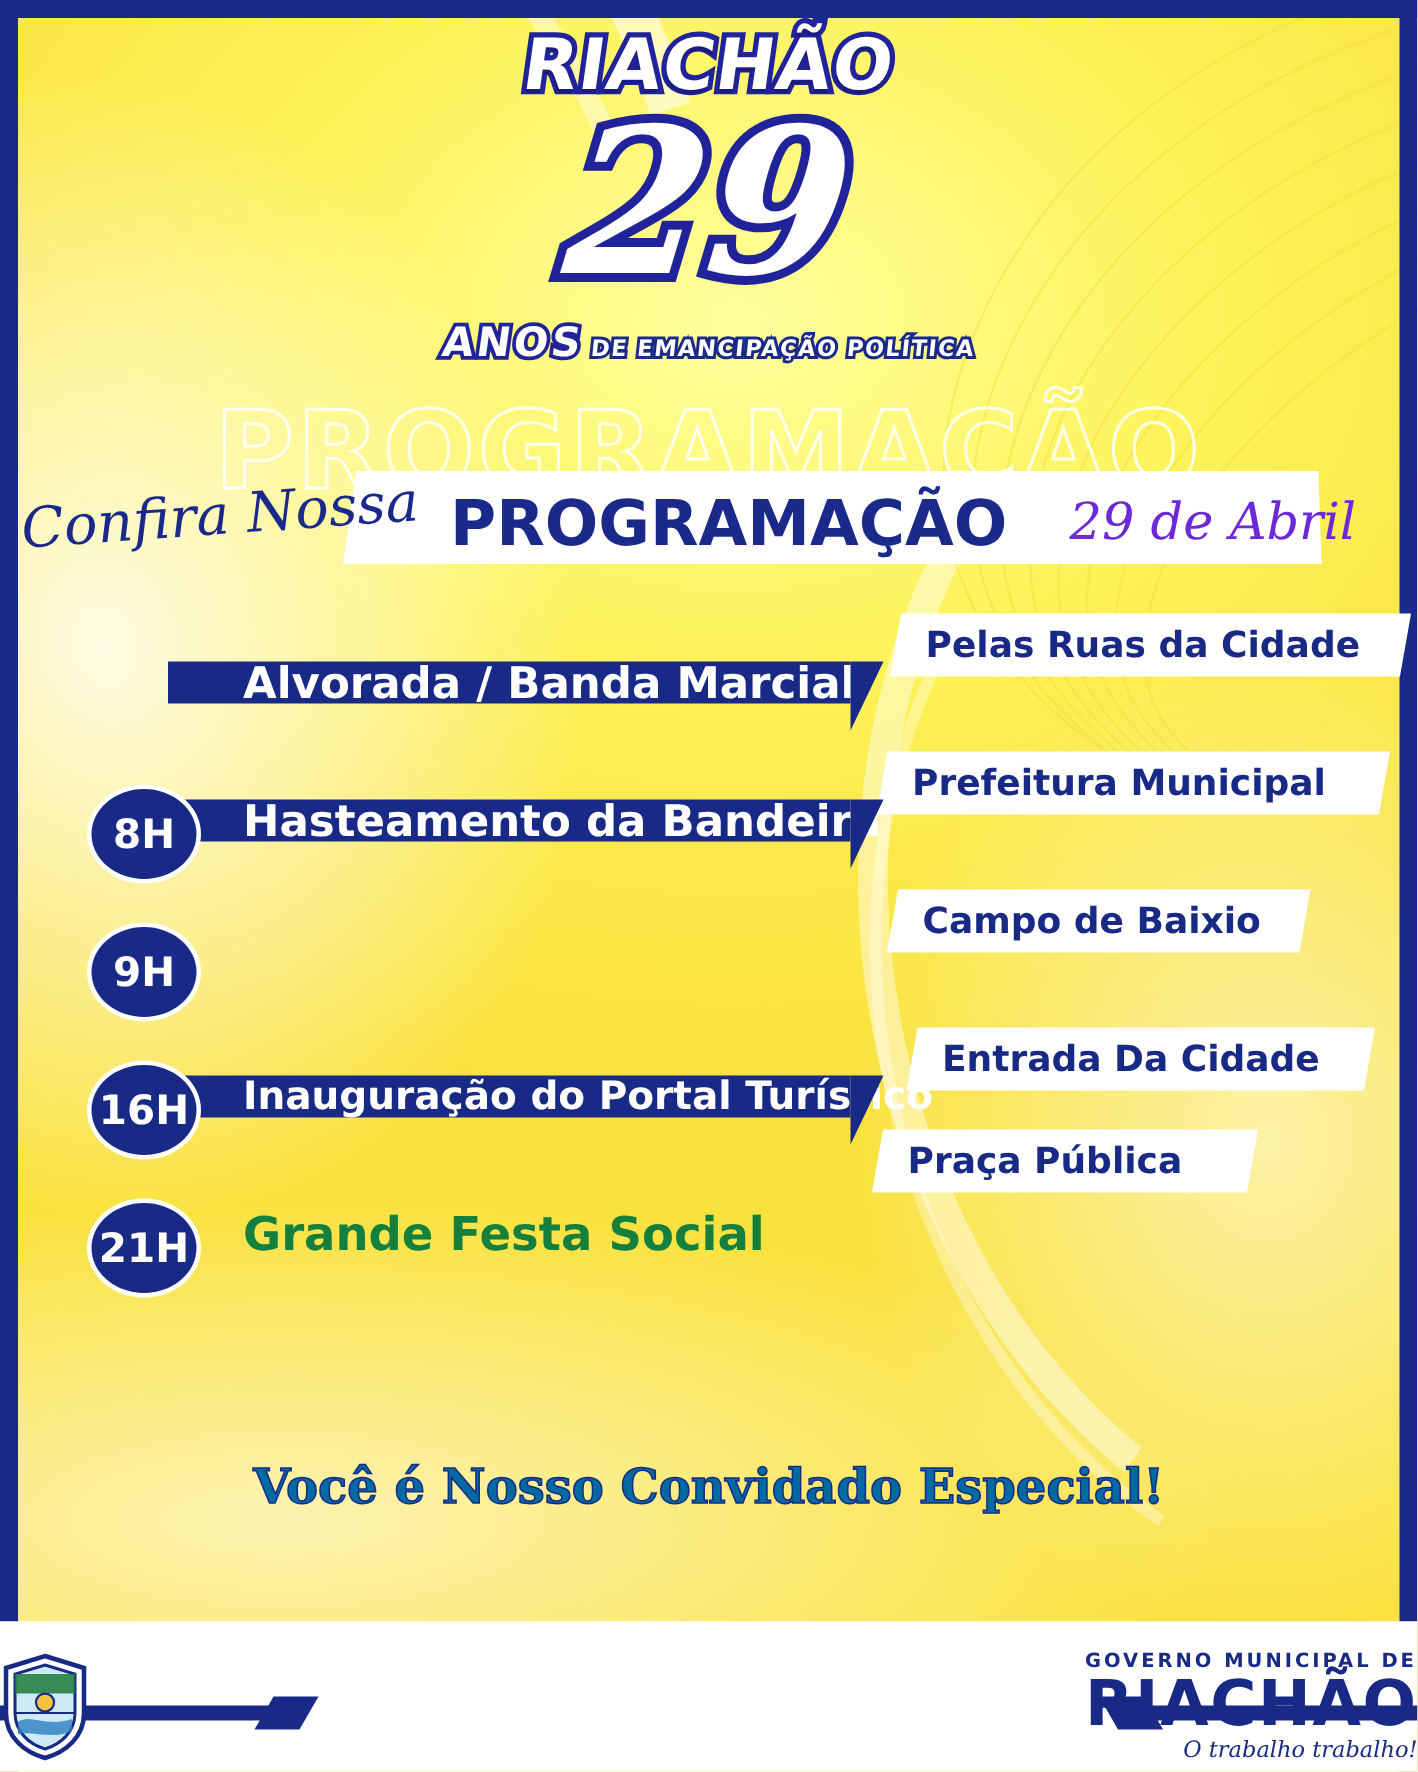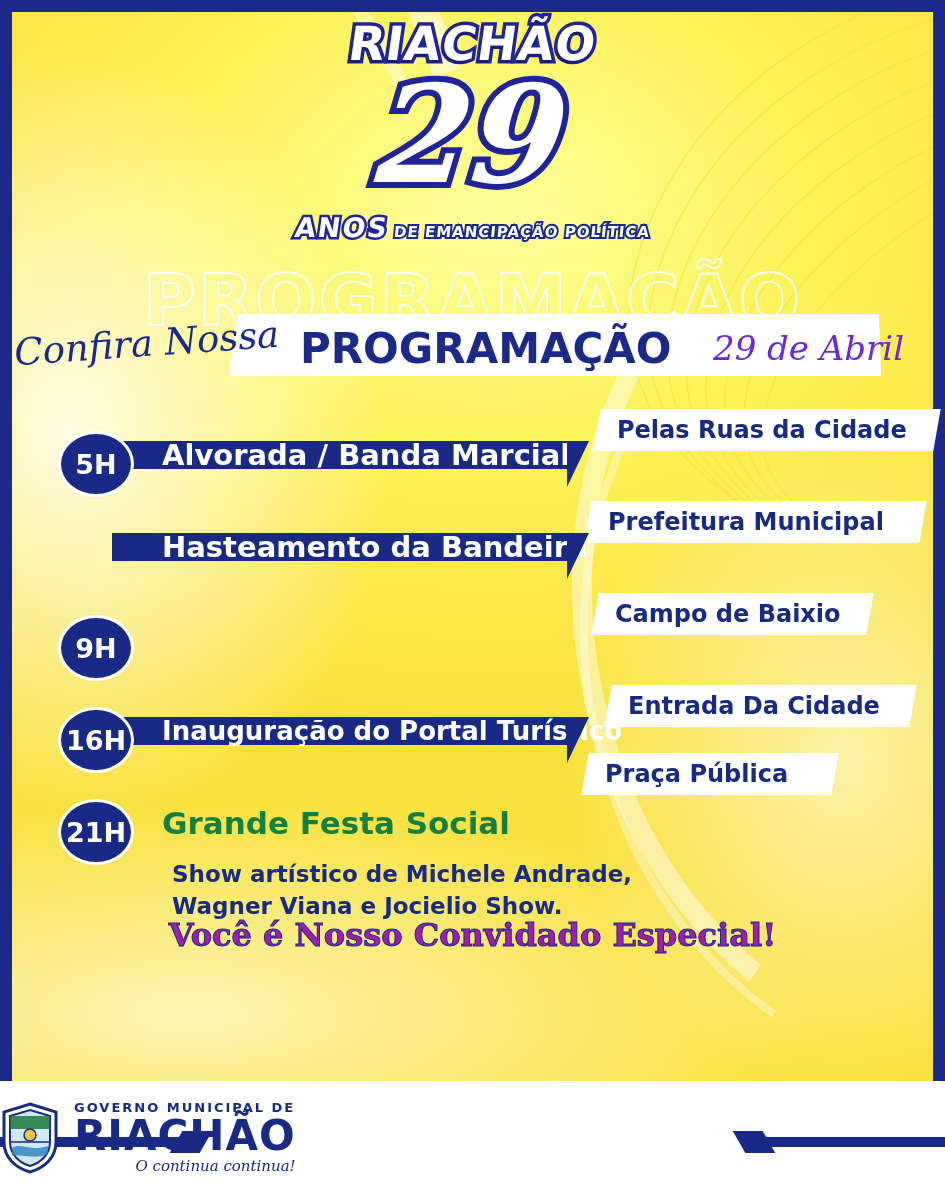--- a/index.html
+++ b/index.html
@@ -275,26 +275,26 @@
     top: 858px;
     font-family: "DejaVu Sans", sans-serif;
     font-weight: 700;
     font-size: 23px;
     line-height: 32px;
     color: #182a86;
   }
 
   .invite {
     position: absolute;
-    left: 0; top: 916px; width: 945px;
+    left: 0; top: 972px; width: 945px;
     text-align: center;
     font-family: "DejaVu Serif", serif;
     font-weight: 700;
     font-size: 32px;
-    color: #a21caf;
+    color: #0369a1;
     -webkit-text-stroke: 1px #182a86;
   }
 
   
   .footer {
     position: absolute; left: 0; bottom: 0; width: 945px; height: 100px;
     background: #ffffff;
   }
   .footer-band {
     position: absolute; left: 0; bottom: 0; width: 945px; height: 100px;
@@ -309,21 +309,21 @@
   .footer-diag-l {
     position: absolute; left: 176px; bottom: 28px; width: 30px; height: 22px;
     background: #182a86; transform: skewX(-30deg);
   }
   .footer-diag-r {
     position: absolute; right: 176px; bottom: 28px; width: 30px; height: 22px;
     background: #182a86; transform: skewX(30deg);
   }
   .footer-inner {
     position: absolute; left: 0; bottom: 6px; width: 945px;
-    display: flex; align-items: center; justify-content: flex-start; gap: 14px;
+    display: flex; align-items: center; justify-content: space-between; gap: 14px;
   }
   .crest {
     width: 60px; height: 72px;
     position: relative;
   }
   .crest svg { display: block; }
   .gov-block { text-align: left; }
   .gov-top {
     font-family: "DejaVu Sans", sans-serif;
     font-weight: 700;
@@ -401,30 +401,30 @@
 
   <div class="schedule">
 
     <div class="row r0">
       <div class="place">
         <span>Pelas Ruas da Cidade</span>
       </div>
       <div class="bar">
         <div class="bar-text">Alvorada / Banda Marcial</div>
       </div>
-      <div class="hour">5H</div>
     </div>
 
     <div class="row r1">
       <div class="place">
         <span>Prefeitura Municipal</span>
       </div>
       <div class="bar">
         <div class="bar-text">Hasteamento da Bandeira</div>
       </div>
+      <div class="hour">8H</div>
     </div>
 
     <div class="row r2">
       <div class="place">
         <span>Campo de Baixio</span>
       </div>
       <div class="hour">9H</div>
     </div>
 
     <div class="row r3">
@@ -442,24 +442,20 @@
         <span>Praça Pública</span>
       </div>
       <div class="bar">
         <div class="bar-text">Grande Festa Social</div>
       </div>
       <div class="hour">21H</div>
     </div>
 
   </div>
 
-  <div class="note">
-    <div>Show artístico de Michele Andrade,</div>
-    <div>Wagner Viana e Jocielio Show.</div>
-  </div>
 
   <div class="invite">Você é Nosso Convidado Especial!</div>
 
   <div class="footer">
     <div class="footer-band"></div>
     <div class="footer-stripe-l"></div>
     <div class="footer-stripe-r"></div>
     <div class="footer-diag-l"></div>
     <div class="footer-diag-r"></div>
 
@@ -470,18 +466,18 @@
           <path d="M30 8 L50 14 L50 40 C50 53 40 61 30 64 C20 61 10 53 10 40 L10 14 Z" fill="#cfe9f7" stroke="#182a86" stroke-width="2"></path>
           <rect x="10" y="14" width="40" height="13" fill="#1f7a3a" opacity="0.85"></rect>
           <circle cx="30" cy="33" r="6" fill="#f2c53d" stroke="#182a86" stroke-width="1.5"></circle>
           <path d="M12 46 C20 40 30 50 48 44 L48 52 C36 58 22 52 12 54 Z" fill="#2a7fc1" opacity="0.8"></path>
           <path d="M10 40 L50 40" stroke="#182a86" stroke-width="1.4"></path>
         </svg>
       </div>
       <div class="gov-block">
         <div class="gov-top">GOVERNO MUNICIPAL DE</div>
         <div class="gov-name">RIACHÃO</div>
-        <div class="gov-slogan">O continua continua!</div>
+        <div class="gov-slogan">O trabalho trabalho!</div>
       </div>
     </div>
   </div>
 
 </div>
 
 </body></html>

